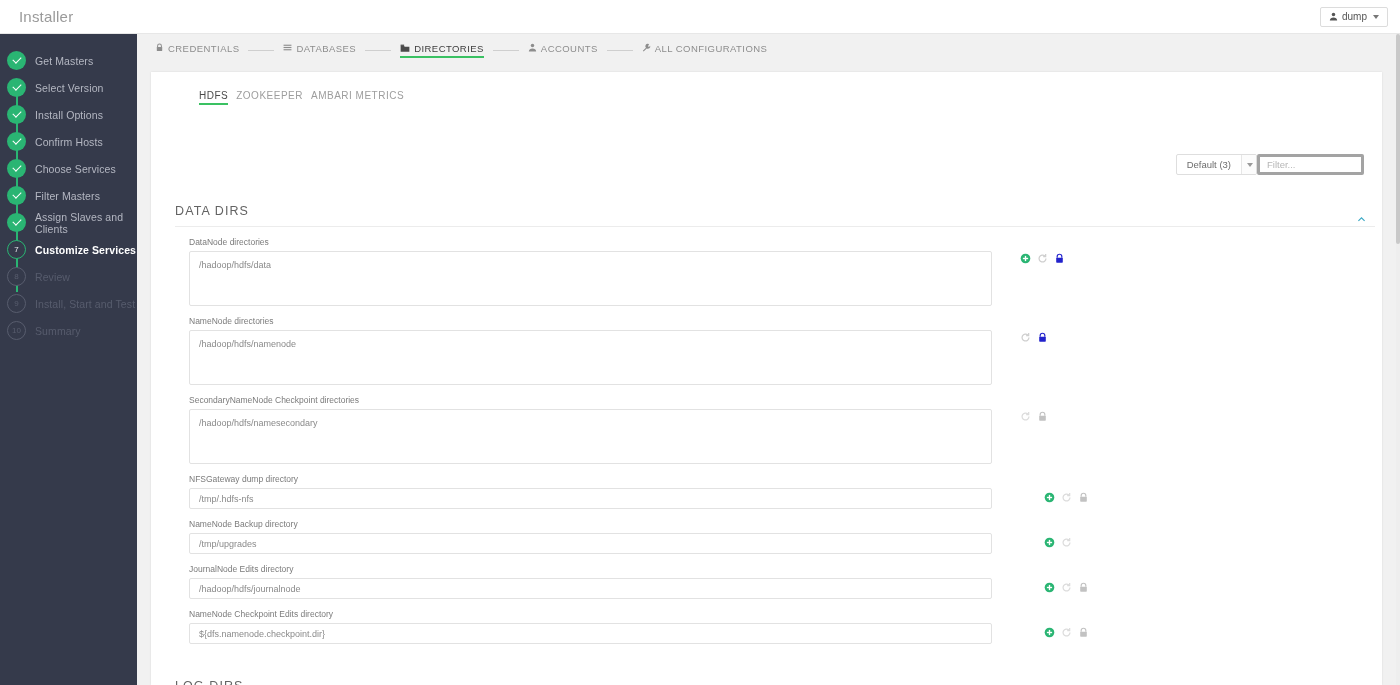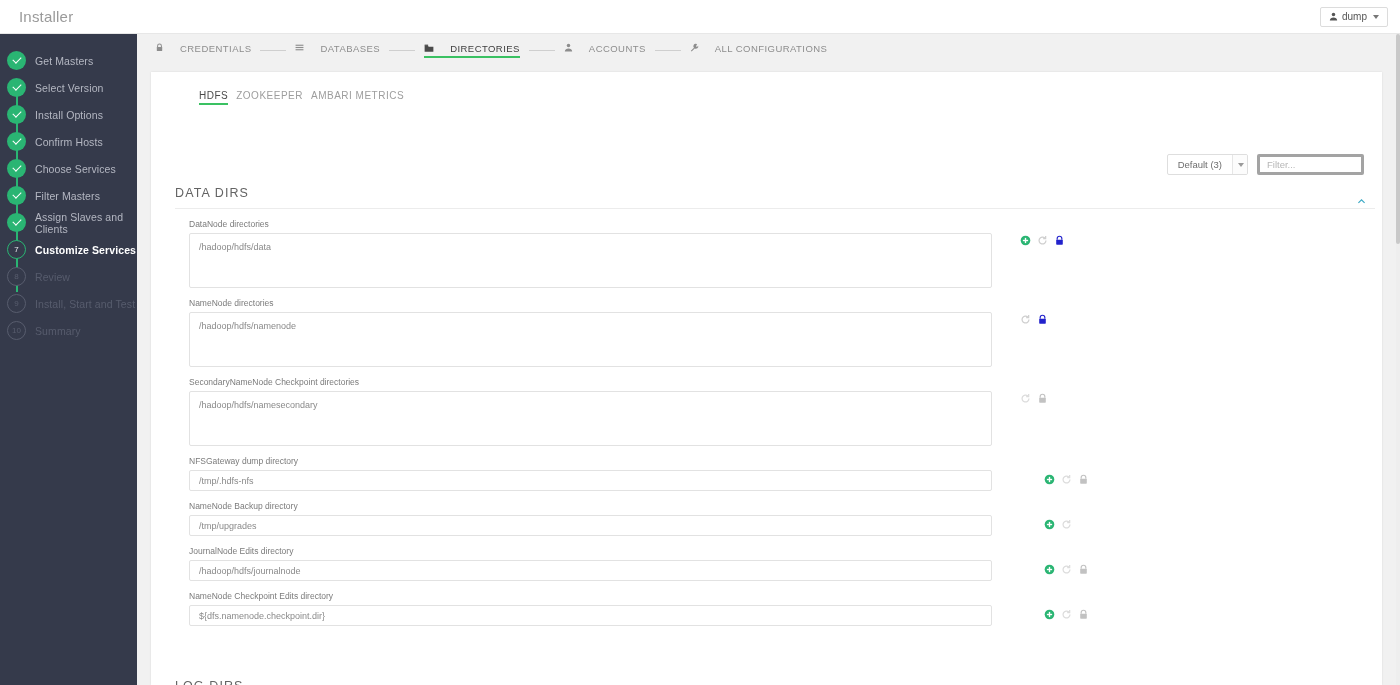--- a/index.html
+++ b/index.html
@@ -73,21 +73,21 @@
   
   .main {
     position: absolute; top: 34px; left: 137px;
     width: 1263px; height: 651px; background: #f1f1f1;
   }
   .crumbs {
     height: 32px; display: flex; align-items: center;
     padding-left: 18px; gap: 0px;
   }
   .crumb {
-    display: flex; align-items: center; gap: 16px;
+    display: flex; align-items: center; gap: 4px;
     font-size: 9.5px; color: #8d8d8d; letter-spacing: .45px;
     padding-bottom: 3px; cursor: pointer; position: relative;
   }
   .crumb.active { color: #3d3d3d; }
   .crumb.active::after {
     content: ""; position: absolute; left: 0; right: 0; bottom: 0;
     height: 2px; background: #3ac162;
   }
   .crumb-sep {
     width: 26px; height: 1px; background: #cfcfcf; margin: 0 9px;
@@ -109,21 +109,21 @@
   }
   .tab.active { color: #4a4a4a; }
   .tab.active::after {
     content: ""; position: absolute; left: 0; right: 0; bottom: 0;
     height: 2px; background: #3ac162;
   }
 
   
   .filterrow {
     position: absolute; top: 82px; right: 18px;
-    display: flex; align-items: center; gap: 9px;
+    display: flex; align-items: center; 
   }
   .sel {
     display: flex; height: 21px; border: 1px solid #dedede;
     border-radius: 2px; background: #fff; overflow: hidden;
   }
   .sel-val {
     min-width: 64px; padding: 0 10px; display: flex; align-items: center;
     font-size: 9.5px; color: #6d6d6d;
   }
   .sel-arrow {
@@ -312,21 +312,21 @@
           <span class="caret-dn" style="border-top-color:#9a9a9a"></span>
         </div>
       </div>
       <div class="filterbox">
         <input type="text" placeholder="Filter..." style="">
 
       </div>
     </div>
 
     <div id="sections">
-        <div class="section" style="top:114px">
+        <div class="section" style="top:132px">
           <div class="sec-head">
             <div class="sec-title">DATA DIRS</div>
             <span class="chev-up"><svg width="9" height="9" viewBox="0 0 16 16">
                 <path d="M2.5 10.5L8 5l5.5 5.5" fill="none" stroke="#3aa8c4" stroke-width="2"></path>
               </svg></span>
           </div>
           <div class="sec-rule"></div>
           <div class="field">
             <label class="f-label">DataNode directories</label>
             <textarea class="f-ctrl" style="">/hadoop/hdfs/data</textarea>

